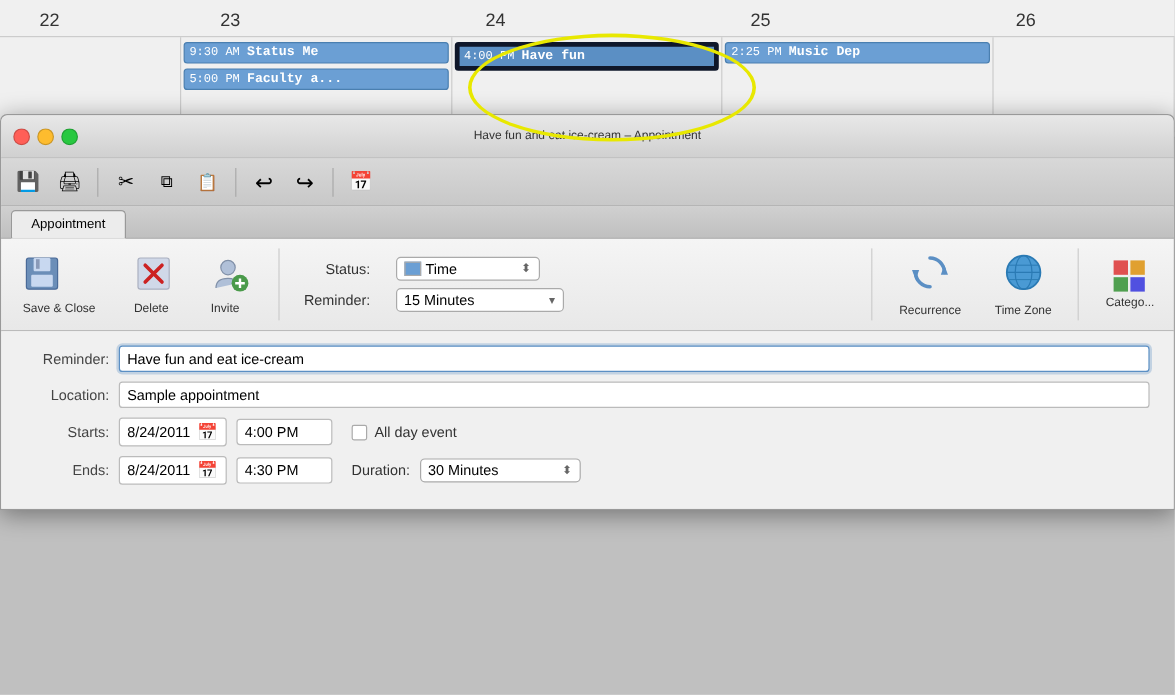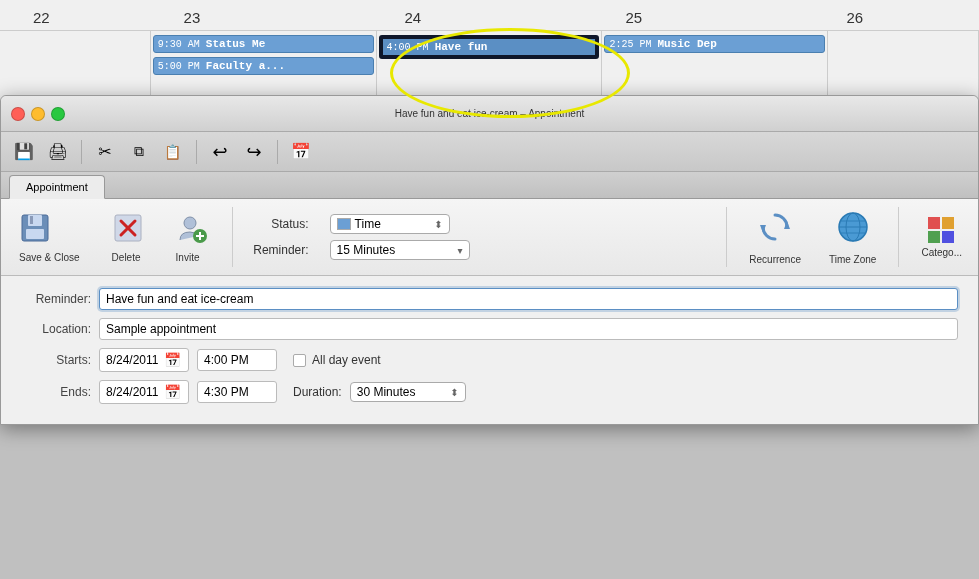--- a/index.html
+++ b/index.html
@@ -398,21 +398,21 @@
       display: inline-block;
     }
 
     .duration-select {
       display: flex;
       align-items: center;
       background: white;
       border: 1px solid #aaa;
       border-radius: 4px;
       padding: 2px 6px;
-      width: 116px;
+      width: 134px;
       justify-content: space-between;
       font-size: 12px;
       margin-left: 8px;
     }
 
     
     .cat-icon {
       display: grid;
       grid-template-columns: 1fr 1fr;
       gap: 1px;

